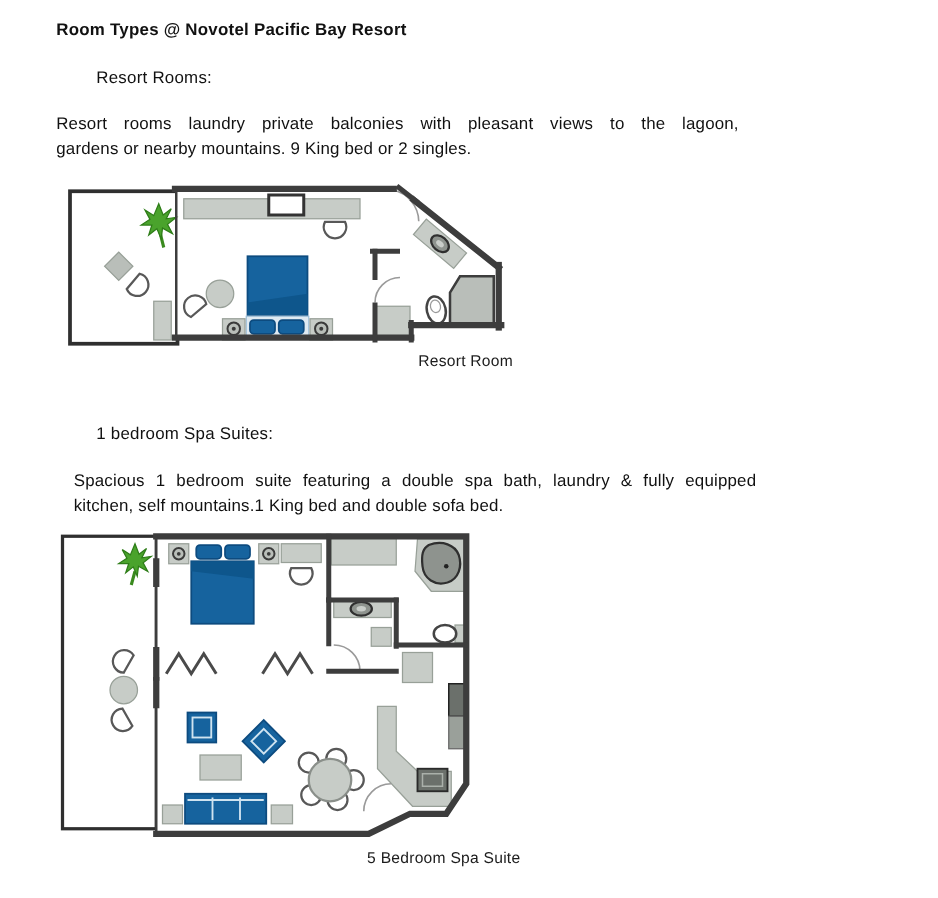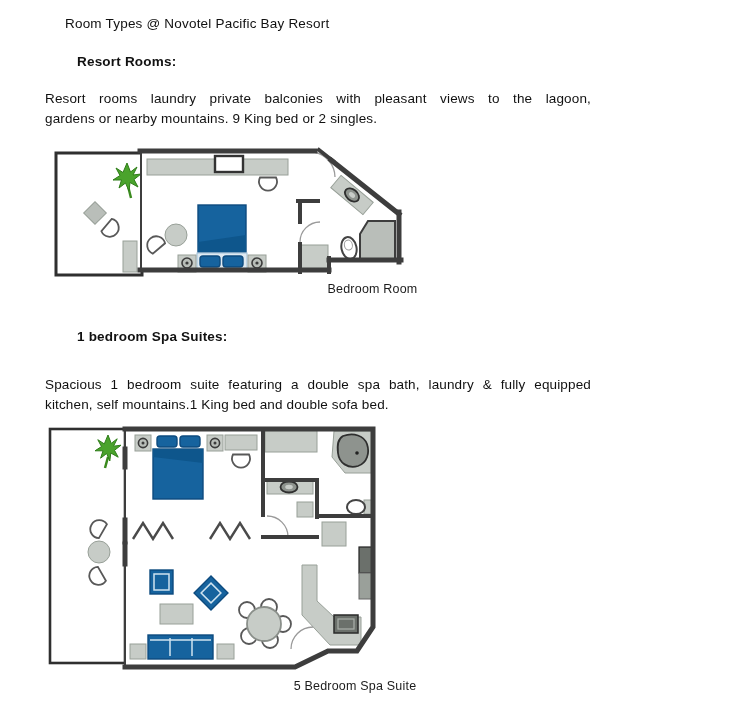--- a/index.html
+++ b/index.html
@@ -8,22 +8,22 @@
     --furniture-gray:#c7ccc7;
     --furniture-gray-dark:#b0b6b0;
     --wall:#3d3d3d;
     --plant-green:#4aa32c;
   }
   html,body{margin:0;padding:0;background:#ffffff;}
   .page{
     position:relative;width:750px;height:718px;background:#ffffff;overflow:hidden;
     font-family:"Liberation Sans","DejaVu Sans",sans-serif;color:#111;
   }
-  .doc-title{position:absolute;left:45px;top:16px;font-size:13.5px;font-weight:normal;letter-spacing:.2px;margin-left:20px;}
-  .sec-heading{position:absolute;left:45px;font-size:13.5px;font-weight:bold;letter-spacing:.2px;padding-left:32px;}
+  .doc-title{position:absolute;left:45px;top:16px;font-size:13.5px;font-weight:bold;letter-spacing:.2px;}
+  .sec-heading{position:absolute;left:45px;font-size:13.5px;font-weight:normal;letter-spacing:.2px;padding-left:32px;}
   .para{position:absolute;left:45px;width:546px;font-size:13.5px;line-height:20px;letter-spacing:.15px;}
   .line-just{text-align:justify;text-align-last:justify;}
   .plan{position:absolute;}
   .plan-caption{position:absolute;font-size:12.5px;color:#1c1c1c;text-align:center;letter-spacing:.2px;}
   
   .wall{stroke:var(--wall);fill:none;stroke-linecap:square;}
   .thinwall{stroke:#2f2f2f;fill:#ffffff;}
   .floor{fill:#ffffff;}
   .grayf{fill:var(--furniture-gray);stroke:#98a098;stroke-width:1;}
   .graydk{fill:#8e938e;stroke:#2f2f2f;stroke-width:1.8;}
@@ -113,25 +113,25 @@
     <path class="wall" stroke-width="4" d="M 267,4 L 281,15"></path>
     <path class="wall" stroke-width="5" d="M 279,14 L 347,68"></path>
     <path class="wall" stroke-width="5" d="M 347,66 V 116"></path>
     <path class="wall" stroke-width="5" d="M 349,114 H 277"></path>
     <path class="wall" stroke-width="4" d="M 277,112 V 126"></path>
     <path class="wall" stroke-width="4" d="M 246,55 H 266"></path>
     <path class="wall" stroke-width="4" d="M 248,55 V 76"></path>
     <path class="wall" stroke-width="4" d="M 248,98 V 126"></path>
   </svg>
 
-  <div class="plan-caption" style="left:300px;top:282px;width:145px;">Bedroom Room</div>
-
-  <div class="sec-heading" style="top:329px;">1 bedroom Spa Suites:</div>
-
-  <div class="para" style="top:375px;">
+  <div class="plan-caption" style="left:300px;top:282px;width:145px;">Resort Room</div>
+
+  <div class="sec-heading" style="top:339px;">1 bedroom Spa Suites:</div>
+
+  <div class="para" style="top:375px;margin-left:14px;">
     <div class="line-just">Spacious 1 bedroom suite featuring a double spa bath, laundry &amp; fully equipped</div>
     <div>kitchen, self mountains.1 King bed and double sofa bed.</div>
   </div>
 
   <svg class="plan" style="left:46px;top:423px;" width="358" height="252" viewBox="0 0 358 252">
 
     <rect x="4" y="6" width="75" height="234" class="thinwall" stroke-width="2.6"></rect>
     <path class="floor" d="M 79,6 H 327 V 204 L 311,228 H 282 L 249,244 H 79 Z"></path>
 
     <g transform="translate(62,25)">

